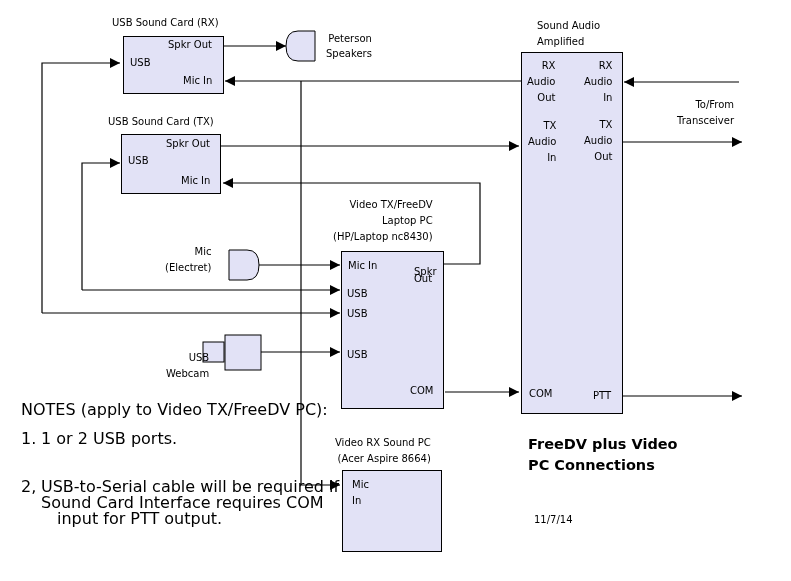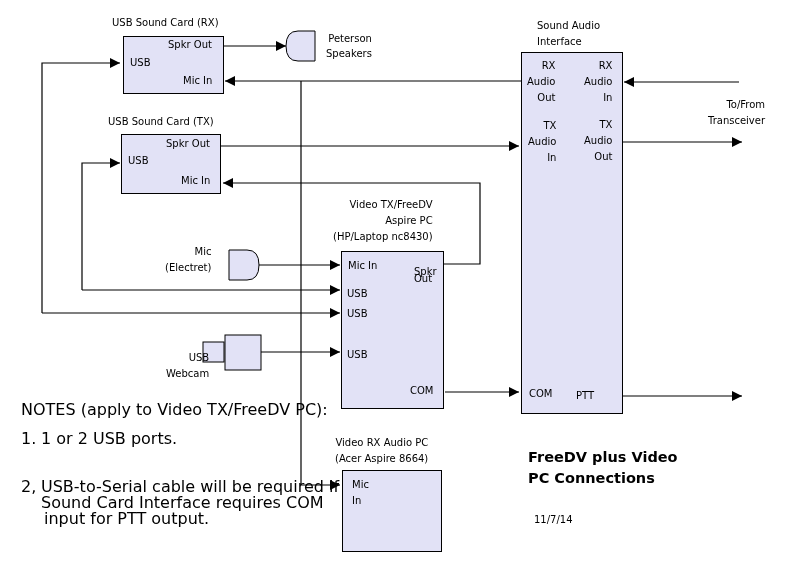--- a/index.html
+++ b/index.html
@@ -70,21 +70,21 @@
   <div>Speakers</div>
 </div>
 
 <div class="t" style="left:108px;top:114px;">USB Sound Card (TX)</div>
 <div class="box" style="left:121px;top:134px;width:100px;height:60px;"></div>
 <div class="t" style="left:166px;top:136px;">Spkr Out</div>
 <div class="t" style="left:128px;top:153px;">USB</div>
 <div class="t" style="left:181px;top:173px;">Mic In</div>
 
 <div class="t" style="left:537px;top:18px;">Sound Audio</div>
-<div class="t" style="left:537px;top:34px;">Interface</div>
+<div class="t" style="left:537px;top:34px;">Amplified</div>
 <div class="box" style="left:521px;top:52px;width:102px;height:362px;"></div>
 <div class="t" style="left:527px;top:58px;">
   <div>RX</div>
   <div>Audio</div>
   <div>Out</div>
 </div>
 <div class="t" style="left:584px;top:58px;">
   <div>RX</div>
   <div>Audio</div>
   <div>In</div>
@@ -93,30 +93,30 @@
   <div>TX</div>
   <div>Audio</div>
   <div>In</div>
 </div>
 <div class="t" style="left:584px;top:117px;">
   <div>TX</div>
   <div>Audio</div>
   <div>Out</div>
 </div>
 <div class="t" style="left:529px;top:386px;">COM</div>
-<div class="t" style="left:576px;top:388px;">PTT</div>
+<div class="t" style="left:593px;top:388px;">PTT</div>
 
-<div class="t" style="left:677px;top:97px;margin-left:31px;">
+<div class="t" style="left:677px;top:97px;">
   <div>To/From</div>
   <div>Transceiver</div>
 </div>
 
 <div class="t" style="left:333px;top:197px;">
   <div>Video TX/FreeDV</div>
-  <div>Aspire PC</div>
+  <div>Laptop PC</div>
   <div>(HP/Laptop nc8430)</div>
 </div>
 <div class="box" style="left:341px;top:251px;width:103px;height:158px;"></div>
 <div class="t" style="left:348px;top:258px;">Mic In</div>
 <div class="t" style="left:414px;top:264px;">Spkr</div>
 <div class="t" style="left:414px;top:271px;">Out</div>
 <div class="t" style="left:347px;top:286px;">USB</div>
 <div class="t" style="left:347px;top:306px;">USB</div>
 <div class="t" style="left:347px;top:347px;">USB</div>
 <div class="t" style="left:410px;top:383px;">COM</div>
@@ -125,38 +125,38 @@
   <div>Mic</div>
   <div>(Electret)</div>
 </div>
 
 <div class="t" style="left:166px;top:350px;">
   <div>USB</div>
   <div>Webcam</div>
 </div>
 
 <div class="t" style="left:335px;top:435px;">
-  <div>Video RX Audio PC</div>
+  <div>Video RX Sound PC</div>
   <div>(Acer Aspire 8664)</div>
 </div>
 <div class="box" style="left:342px;top:470px;width:100px;height:82px;"></div>
 <div class="t" style="left:352px;top:477px;">Mic</div>
 <div class="t" style="left:352px;top:493px;">In</div>
 
 <div class="notes" style="left:21px;top:402px;">NOTES (apply to Video TX/FreeDV PC):</div>
 <div class="notes" style="left:21px;top:431px;">
   <span style="position:absolute;left:0;">1.</span>
   <div style="margin-left:20px;">1 or 2 USB ports.</div>
 </div>
 <div class="notes" style="left:21px;top:479px;">
   <span style="position:absolute;left:0;">2,</span>
   <div style="margin-left:20px;">USB-to-Serial cable will be required if</div>
   <div style="margin-left:20px;">Sound Card Interface requires COM</div>
-  <div style="margin-left:23px;">input for PTT output.</div>
+  <div style="margin-left:36px;">input for PTT output.</div>
 </div>
 
-<div class="title" style="left:528px;top:447px;">
+<div class="title" style="left:528px;top:434px;">
   <div>FreeDV plus Video</div>
   <div>PC Connections</div>
 </div>
 <div class="t" style="left:534px;top:512px;">
   <div>11/7/14</div>
 </div>
 
 </body></html>

